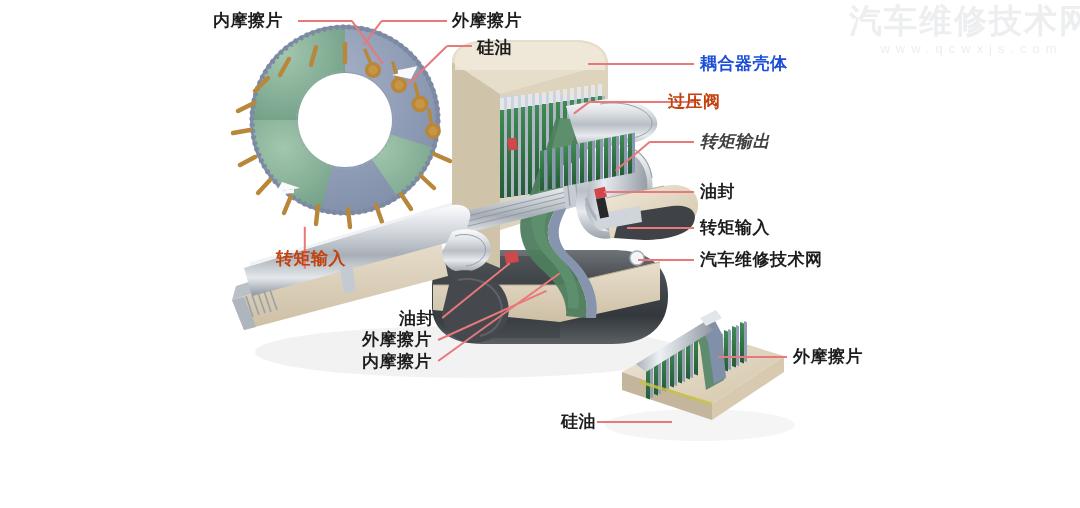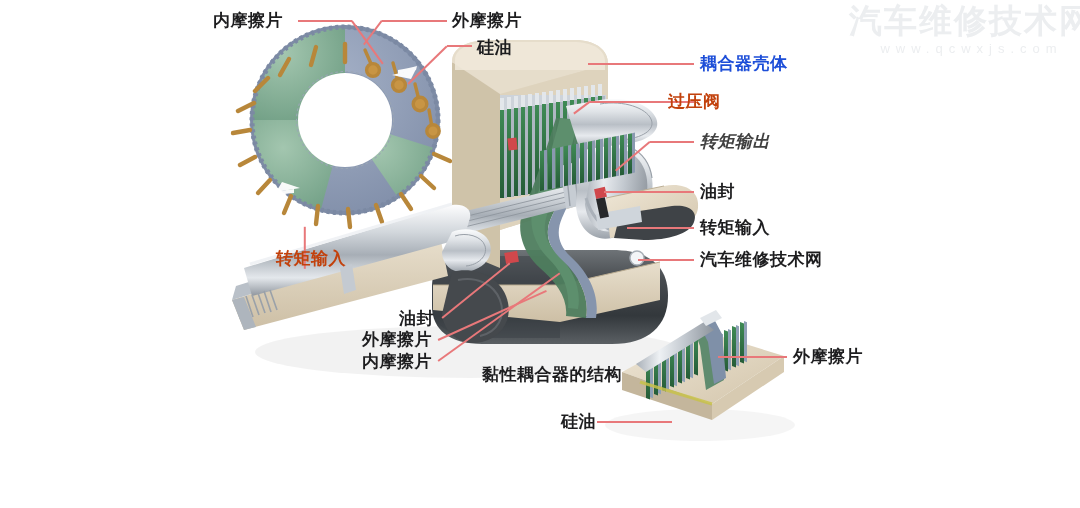--- a/index.html
+++ b/index.html
@@ -469,16 +469,15 @@
       <div class="lbl" style="left: 700px; top: 248px; color: rgb(29, 29, 31);">汽车维修技术网</div>
       <div class="lbl" style="left: 276px; top: 211px; color: #c2410c; margin-top: 36px;">转矩输入</div>
       <div class="lbl" style="left: 399px; top: 307px; color: rgb(29, 29, 31);">油封</div>
       <div class="lbl" style="left: 362px; top: 328px; color: rgb(29, 29, 31);">外摩擦片</div>
       <div class="lbl" style="left: 362px; top: 350px; color: rgb(29, 29, 31);">内摩擦片</div>
       <div class="lbl" style="left: 793px; top: 345px; color: rgb(29, 29, 31);">外摩擦片</div>
       <div class="lbl" style="left: 561px; top: 410px; color: rgb(29, 29, 31);">硅油</div>
     </div>
 
   <div class="cap">
-    <span class="cap-txt">黏性耦合器的结构</span>
   </div>
 
 </div>
 
 </body></html>

